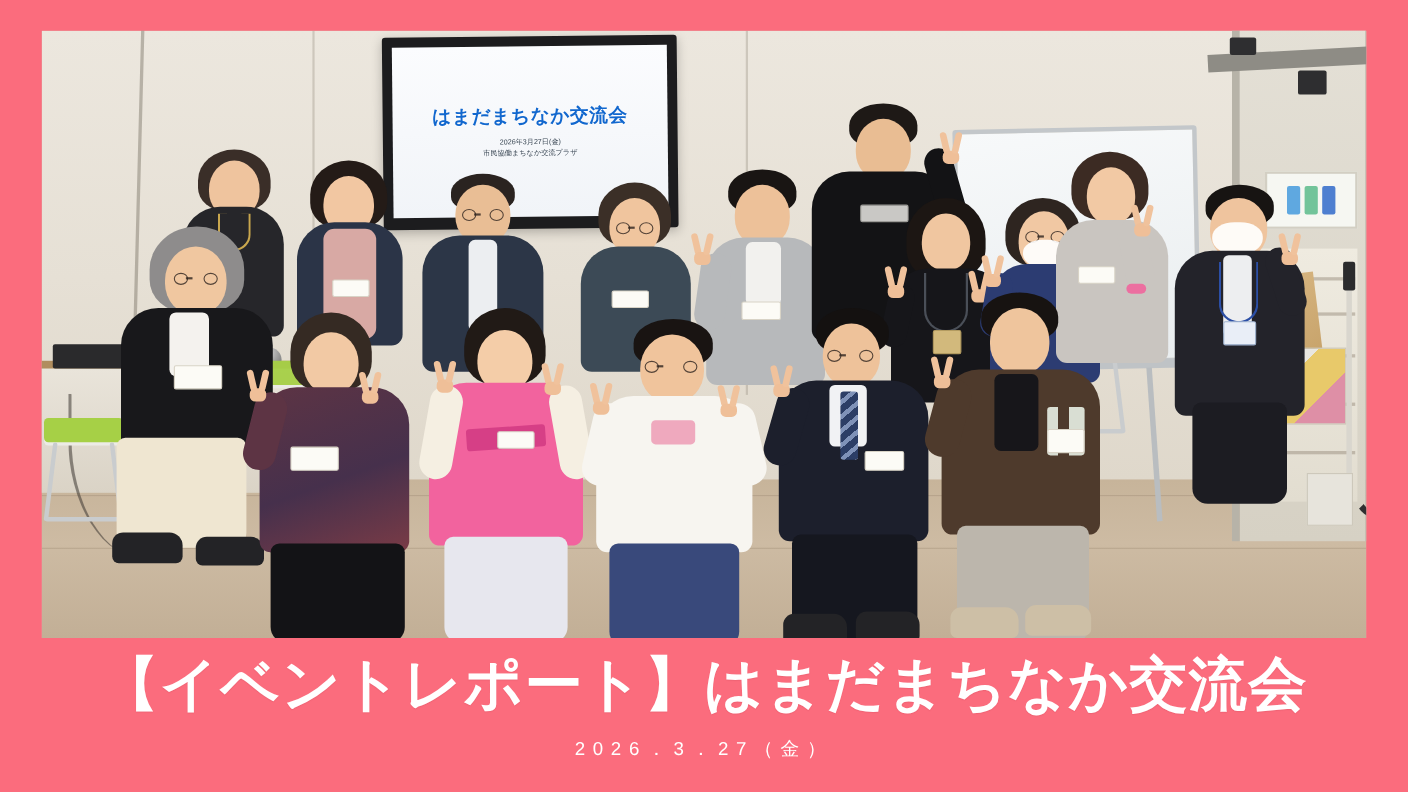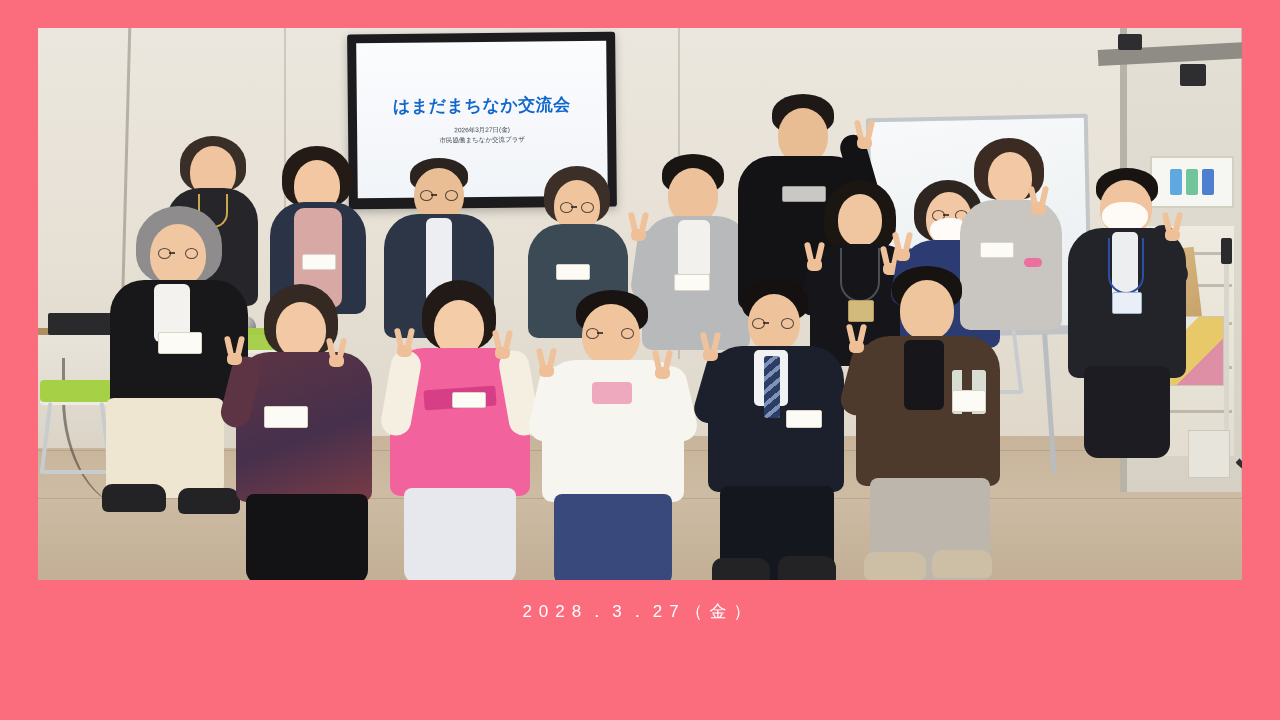--- a/index.html
+++ b/index.html
@@ -480,16 +480,17 @@
         </div>
       <div class="tag" style="left:96px;top:124px;width:34px;height:22px;"></div>
       <div class="legwear" style="left:14px;top:212px;width:120px;height:106px;background:#BCB6AC;"></div>
       <div class="shoe" style="left:8px;top:286px;width:62px;height:28px;background:#CDBFA6;"></div>
       <div class="shoe" style="left:76px;top:284px;width:60px;height:28px;background:#CDBFA6;"></div>
     </div>
 
   </div>
 
   <div id="caption">
-    <div id="event-date">2028．3．27（金）</div>
+    <div id="event-title">【イベントレポート】はまだまちなか交流会</div>
+    <div id="event-date">2026．3．27（金）</div>
   </div>
 
 </div>
 
 </body></html>

